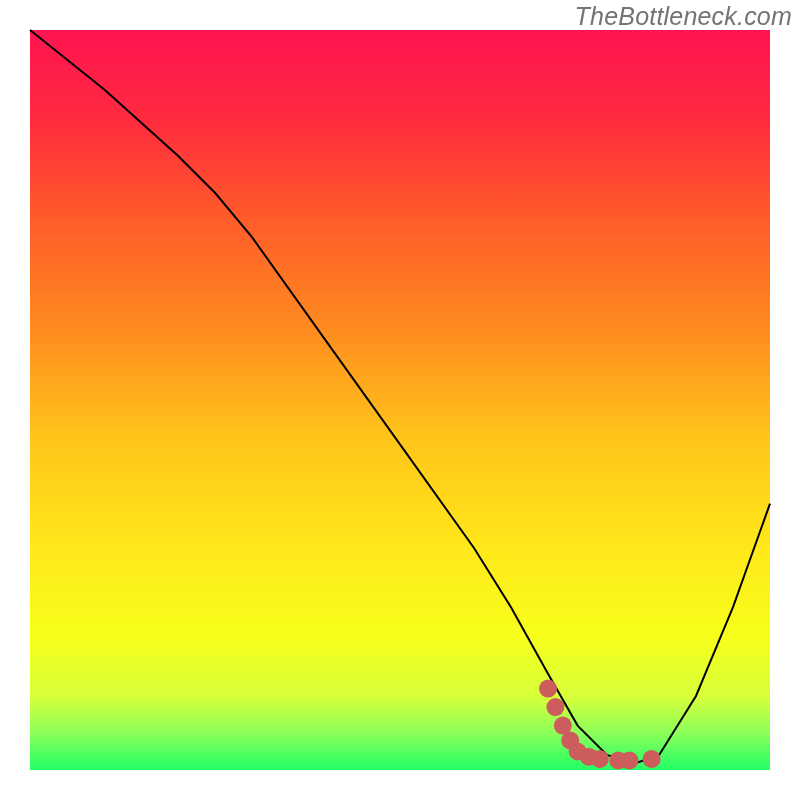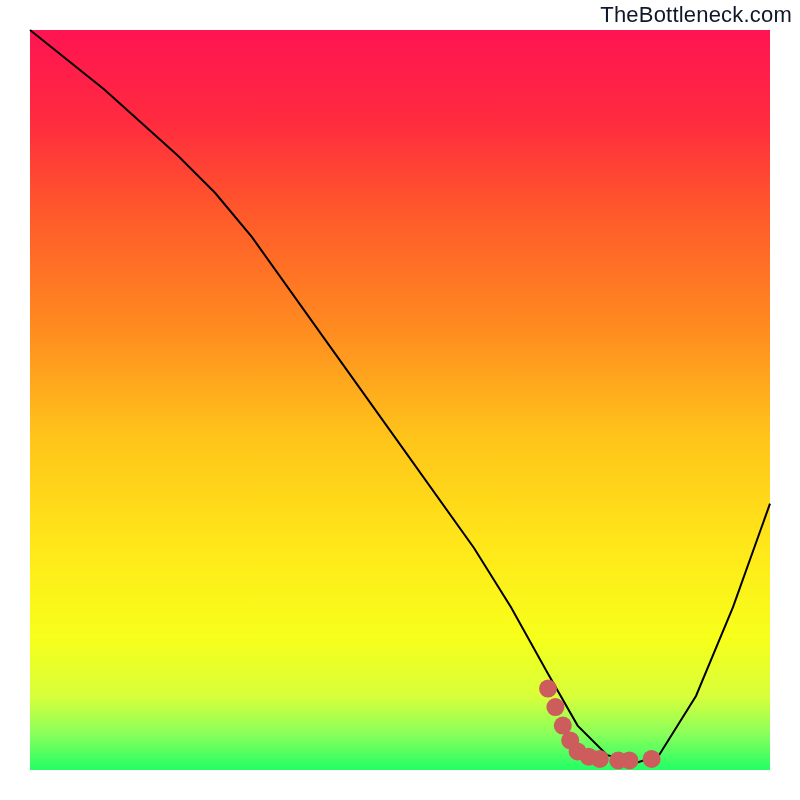--- a/index.html
+++ b/index.html
@@ -13,24 +13,25 @@
   }
   .frame {
     position: relative;
     width: 800px;
     height: 800px;
   }
   .watermark {
     position: absolute;
     top: 2px;
     right: 8px;
-    font-size: 22px;
-    color: #0f172a;
+    font-size: 25px;
+    color: #737373;
     letter-spacing: 0.2px;
     z-index: 10;
+    font-style: italic;
   }
   svg {
     display: block;
   }
 </style>
 </head>
 <body>
 
 <div class="frame">
   <div class="watermark">TheBottleneck.com</div>

